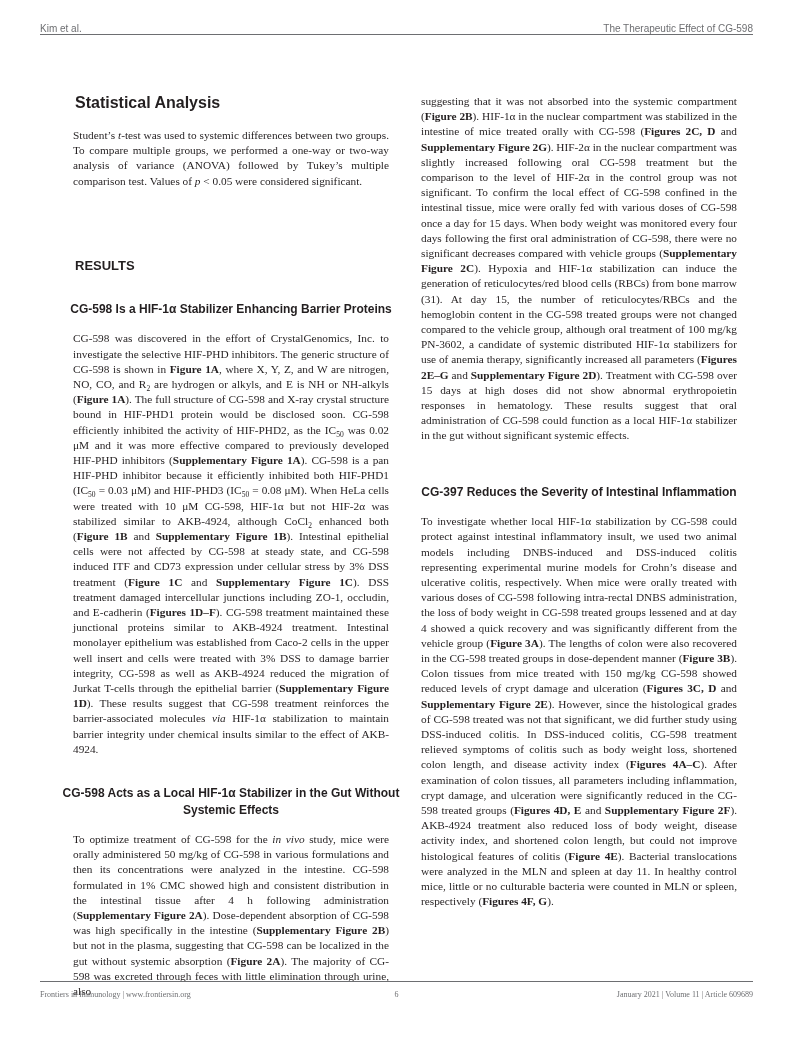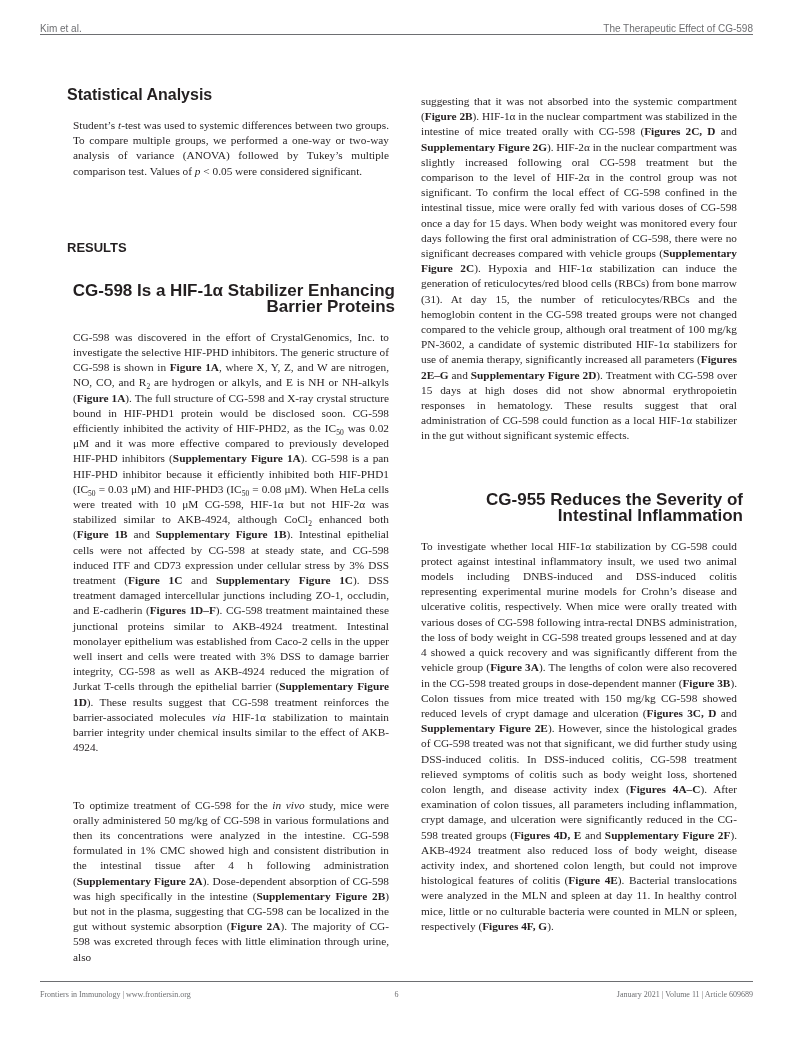--- a/index.html
+++ b/index.html
@@ -16,25 +16,25 @@
   .col {
     position: absolute; top: 78px; width: 344px;
     font-family: "Liberation Serif", serif; font-size: 11.3px; line-height: 15.2px;
     text-align: justify; hyphens: none;
   }
   .col-left { left: 59px; }
   .col-right { left: 407px; top: 80px; }
   .col p { margin: 14px; }
   h2.section {
     font-family: "Liberation Sans", sans-serif; font-weight: bold; font-size: 16px;
-    margin: 8px; line-height: 18px; color: #231f20;
+    margin: 16px; line-height: 18px; color: #231f20;
   }
   h3.sub {
-    font-family: "Liberation Sans", sans-serif; font-weight: bold; font-size: 17px;
-    margin: 8px; line-height: 16.5px; color: #231f20; text-align: right;
+    font-family: "Liberation Sans", sans-serif; font-weight: bold; font-size: 12px;
+    margin: 0; line-height: 16.5px; color: #231f20; text-align: center;
   }
   .gap-lg { height: 38px; }
   .gap-md { height: 12px; }
   b { font-weight: bold; }
   i { font-style: italic; }
   sub { font-size: 7.5px; line-height: 0; }
   .foot-rule {
     position: absolute; left: 40px; right: 40px; top: 981px; height: 0;
     border-top: 1px solid #6d6e71;
   }
@@ -60,28 +60,29 @@
   <p><span>Student’s </span><i>t</i><span>-test was used to systemic differences between two groups. To compare multiple groups, we performed a one-way or two-way analysis of variance (ANOVA) followed by Tukey’s multiple comparison test. Values of </span><i>p</i><span> &lt; 0.05 were considered significant.</span></p>
 
   <div class="gap-lg"></div>
   <h2 class="section" style="font-size:13px">RESULTS</h2>
   <div class="gap-md" style="height:10px"></div>
 
   <h3 class="sub">CG-598 Is a HIF-1α Stabilizer Enhancing Barrier Proteins</h3>
   <p><span>CG-598 was discovered in the effort of CrystalGenomics, Inc. to investigate the selective HIF-PHD inhibitors. The generic structure of CG-598 is shown in </span><b>Figure 1A</b><span>, where X, Y, Z, and W are nitrogen, NO, CO, and R</span><sub>2</sub><span> are hydrogen or alkyls, and E is NH or NH-alkyls (</span><b>Figure 1A</b><span>). The full structure of CG-598 and X-ray crystal structure bound in HIF-PHD1 protein would be disclosed soon. CG-598 efficiently inhibited the activity of HIF-PHD2, as the IC</span><sub>50</sub><span> was 0.02 μM and it was more effective compared to previously developed HIF-PHD inhibitors (</span><b>Supplementary Figure 1A</b><span>). CG-598 is a pan HIF-PHD inhibitor because it efficiently inhibited both HIF-PHD1 (IC</span><sub>50</sub><span> = 0.03 μM) and HIF-PHD3 (IC</span><sub>50</sub><span> = 0.08 μM). When HeLa cells were treated with 10 μM CG-598, HIF-1α but not HIF-2α was stabilized similar to AKB-4924, although CoCl</span><sub>2</sub><span> enhanced both (</span><b>Figure 1B</b><span> and </span><b>Supplementary Figure 1B</b><span>). Intestinal epithelial cells were not affected by CG-598 at steady state, and CG-598 induced ITF and CD73 expression under cellular stress by 3% DSS treatment (</span><b>Figure 1C</b><span> and </span><b>Supplementary Figure 1C</b><span>). DSS treatment damaged intercellular junctions including ZO-1, occludin, and E-cadherin (</span><b>Figures 1D–F</b><span>). CG-598 treatment maintained these junctional proteins similar to AKB-4924 treatment. Intestinal monolayer epithelium was established from Caco-2 cells in the upper well insert and cells were treated with 3% DSS to damage barrier integrity, CG-598 as well as AKB-4924 reduced the migration of Jurkat T-cells through the epithelial barrier (</span><b>Supplementary Figure 1D</b><span>). These results suggest that CG-598 treatment reinforces the barrier-associated molecules </span><i>via</i><span> HIF-1α stabilization to maintain barrier integrity under chemical insults similar to the effect of AKB-4924.</span></p>
 
   <div class="gap-md" style="height:14px"></div>
+  <h3 class="sub">CG-598 Acts as a Local HIF-1α Stabilizer in the Gut Without Systemic Effects</h3>
   <p><span>To optimize treatment of CG-598 for the </span><i>in vivo</i><span> study, mice were orally administered 50 mg/kg of CG-598 in various formulations and then its concentrations were analyzed in the intestine. CG-598 formulated in 1% CMC showed high and consistent distribution in the intestinal tissue after 4 h following administration (</span><b>Supplementary Figure 2A</b><span>). Dose-dependent absorption of CG-598 was high specifically in the intestine (</span><b>Supplementary Figure 2B</b><span>) but not in the plasma, suggesting that CG-598 can be localized in the gut without systemic absorption (</span><b>Figure 2A</b><span>). The majority of CG-598 was excreted through feces with little elimination through urine, also</span></p>
 </div>
 
 <div class="col col-right">
   <p><span>suggesting that it was not absorbed into the systemic compartment (</span><b>Figure 2B</b><span>). HIF-1α in the nuclear compartment was stabilized in the intestine of mice treated orally with CG-598 (</span><b>Figures 2C, D</b><span> and </span><b>Supplementary Figure 2G</b><span>). HIF-2α in the nuclear compartment was slightly increased following oral CG-598 treatment but the comparison to the level of HIF-2α in the control group was not significant. To confirm the local effect of CG-598 confined in the intestinal tissue, mice were orally fed with various doses of CG-598 once a day for 15 days. When body weight was monitored every four days following the first oral administration of CG-598, there were no significant decreases compared with vehicle groups (</span><b>Supplementary Figure 2C</b><span>). Hypoxia and HIF-1α stabilization can induce the generation of reticulocytes/red blood cells (RBCs) from bone marrow (</span><span>31</span><span>). At day 15, the number of reticulocytes/RBCs and the hemoglobin content in the CG-598 treated groups were not changed compared to the vehicle group, although oral treatment of 100 mg/kg PN-3602, a candidate of systemic distributed HIF-1α stabilizers for use of anemia therapy, significantly increased all parameters (</span><b>Figures 2E–G</b><span> and </span><b>Supplementary Figure 2D</b><span>). Treatment with CG-598 over 15 days at high doses did not show abnormal erythropoietin responses in hematology. These results suggest that oral administration of CG-598 could function as a local HIF-1α stabilizer in the gut without significant systemic effects.</span></p>
 
   <div class="gap-lg" style="height:26px"></div>
-  <h3 class="sub">CG-955 Reduces the Severity of Intestinal Inflammation</h3>
+  <h3 class="sub">CG-397 Reduces the Severity of Intestinal Inflammation</h3>
   <p><span>To investigate whether local HIF-1α stabilization by CG-598 could protect against intestinal inflammatory insult, we used two animal models including DNBS-induced and DSS-induced colitis representing experimental murine models for Crohn’s disease and ulcerative colitis, respectively. When mice were orally treated with various doses of CG-598 following intra-rectal DNBS administration, the loss of body weight in CG-598 treated groups lessened and at day 4 showed a quick recovery and was significantly different from the vehicle group (</span><b>Figure 3A</b><span>). The lengths of colon were also recovered in the CG-598 treated groups in dose-dependent manner (</span><b>Figure 3B</b><span>). Colon tissues from mice treated with 150 mg/kg CG-598 showed reduced levels of crypt damage and ulceration (</span><b>Figures 3C, D</b><span> and </span><b>Supplementary Figure 2E</b><span>). However, since the histological grades of CG-598 treated was not that significant, we did further study using DSS-induced colitis. In DSS-induced colitis, CG-598 treatment relieved symptoms of colitis such as body weight loss, shortened colon length, and disease activity index (</span><b>Figures 4A–C</b><span>). After examination of colon tissues, all parameters including inflammation, crypt damage, and ulceration were significantly reduced in the CG-598 treated groups (</span><b>Figures 4D, E</b><span> and </span><b>Supplementary Figure 2F</b><span>). AKB-4924 treatment also reduced loss of body weight, disease activity index, and shortened colon length, but could not improve histological features of colitis (</span><b>Figure 4E</b><span>). Bacterial translocations were analyzed in the MLN and spleen at day 11. In healthy control mice, little or no culturable bacteria were counted in MLN or spleen, respectively (</span><b>Figures 4F, G</b><span>).</span></p>
 </div>
 
 <div class="foot-rule"></div>
 <div class="footer">
   <span class="side"><span>Frontiers in Immunology</span><span> | </span><span>www.frontiersin.org</span></span>
   <span class="center">6</span>
   <span class="side"><span>January 2021</span><span> | </span><span>Volume 11</span><span> | </span><span>Article 609689</span></span>
 </div>
 

